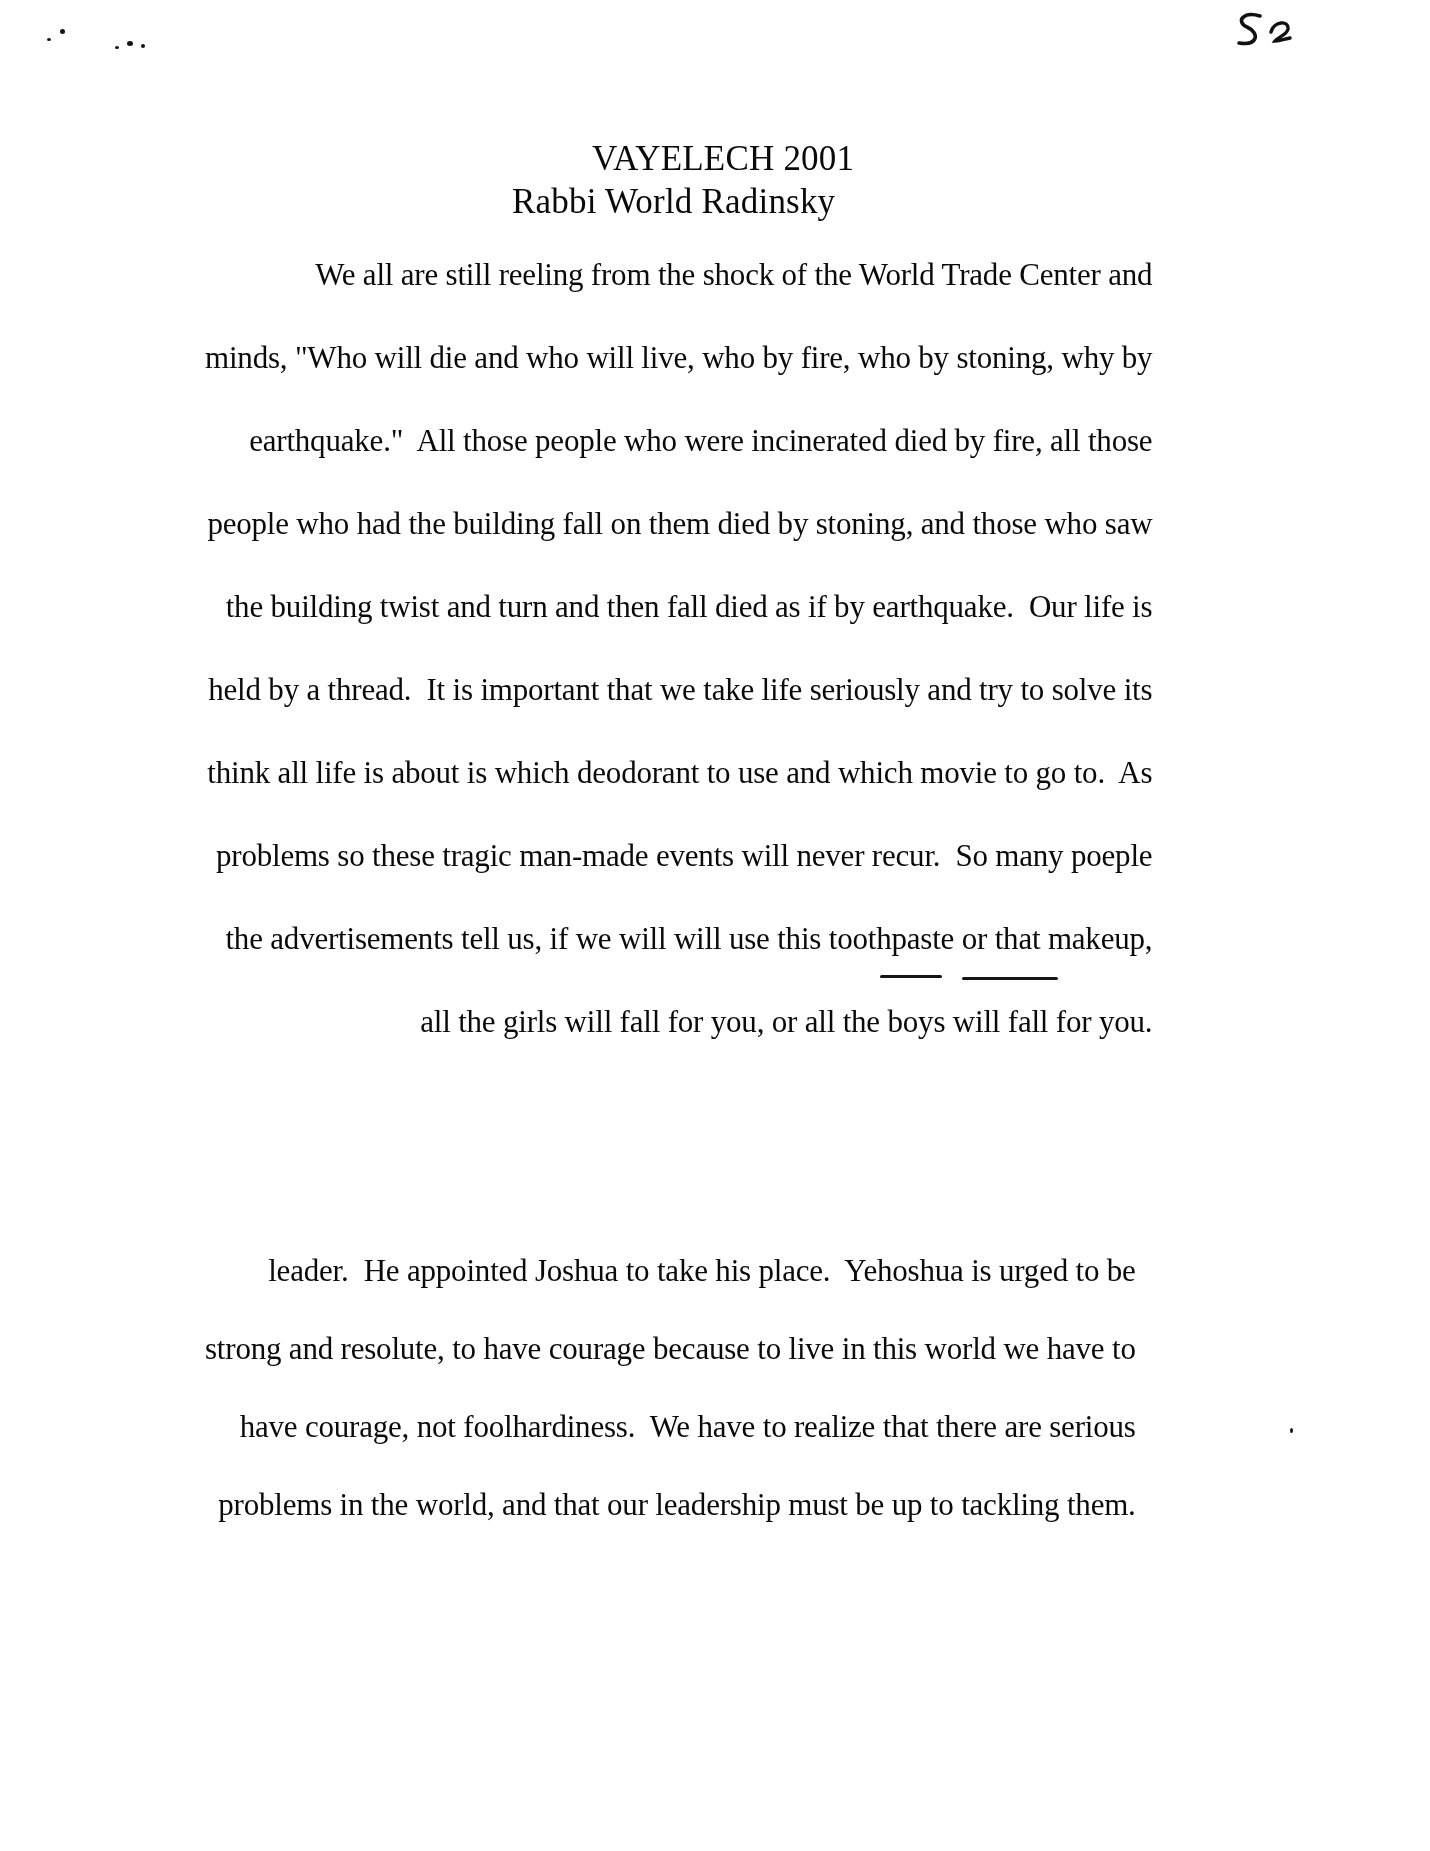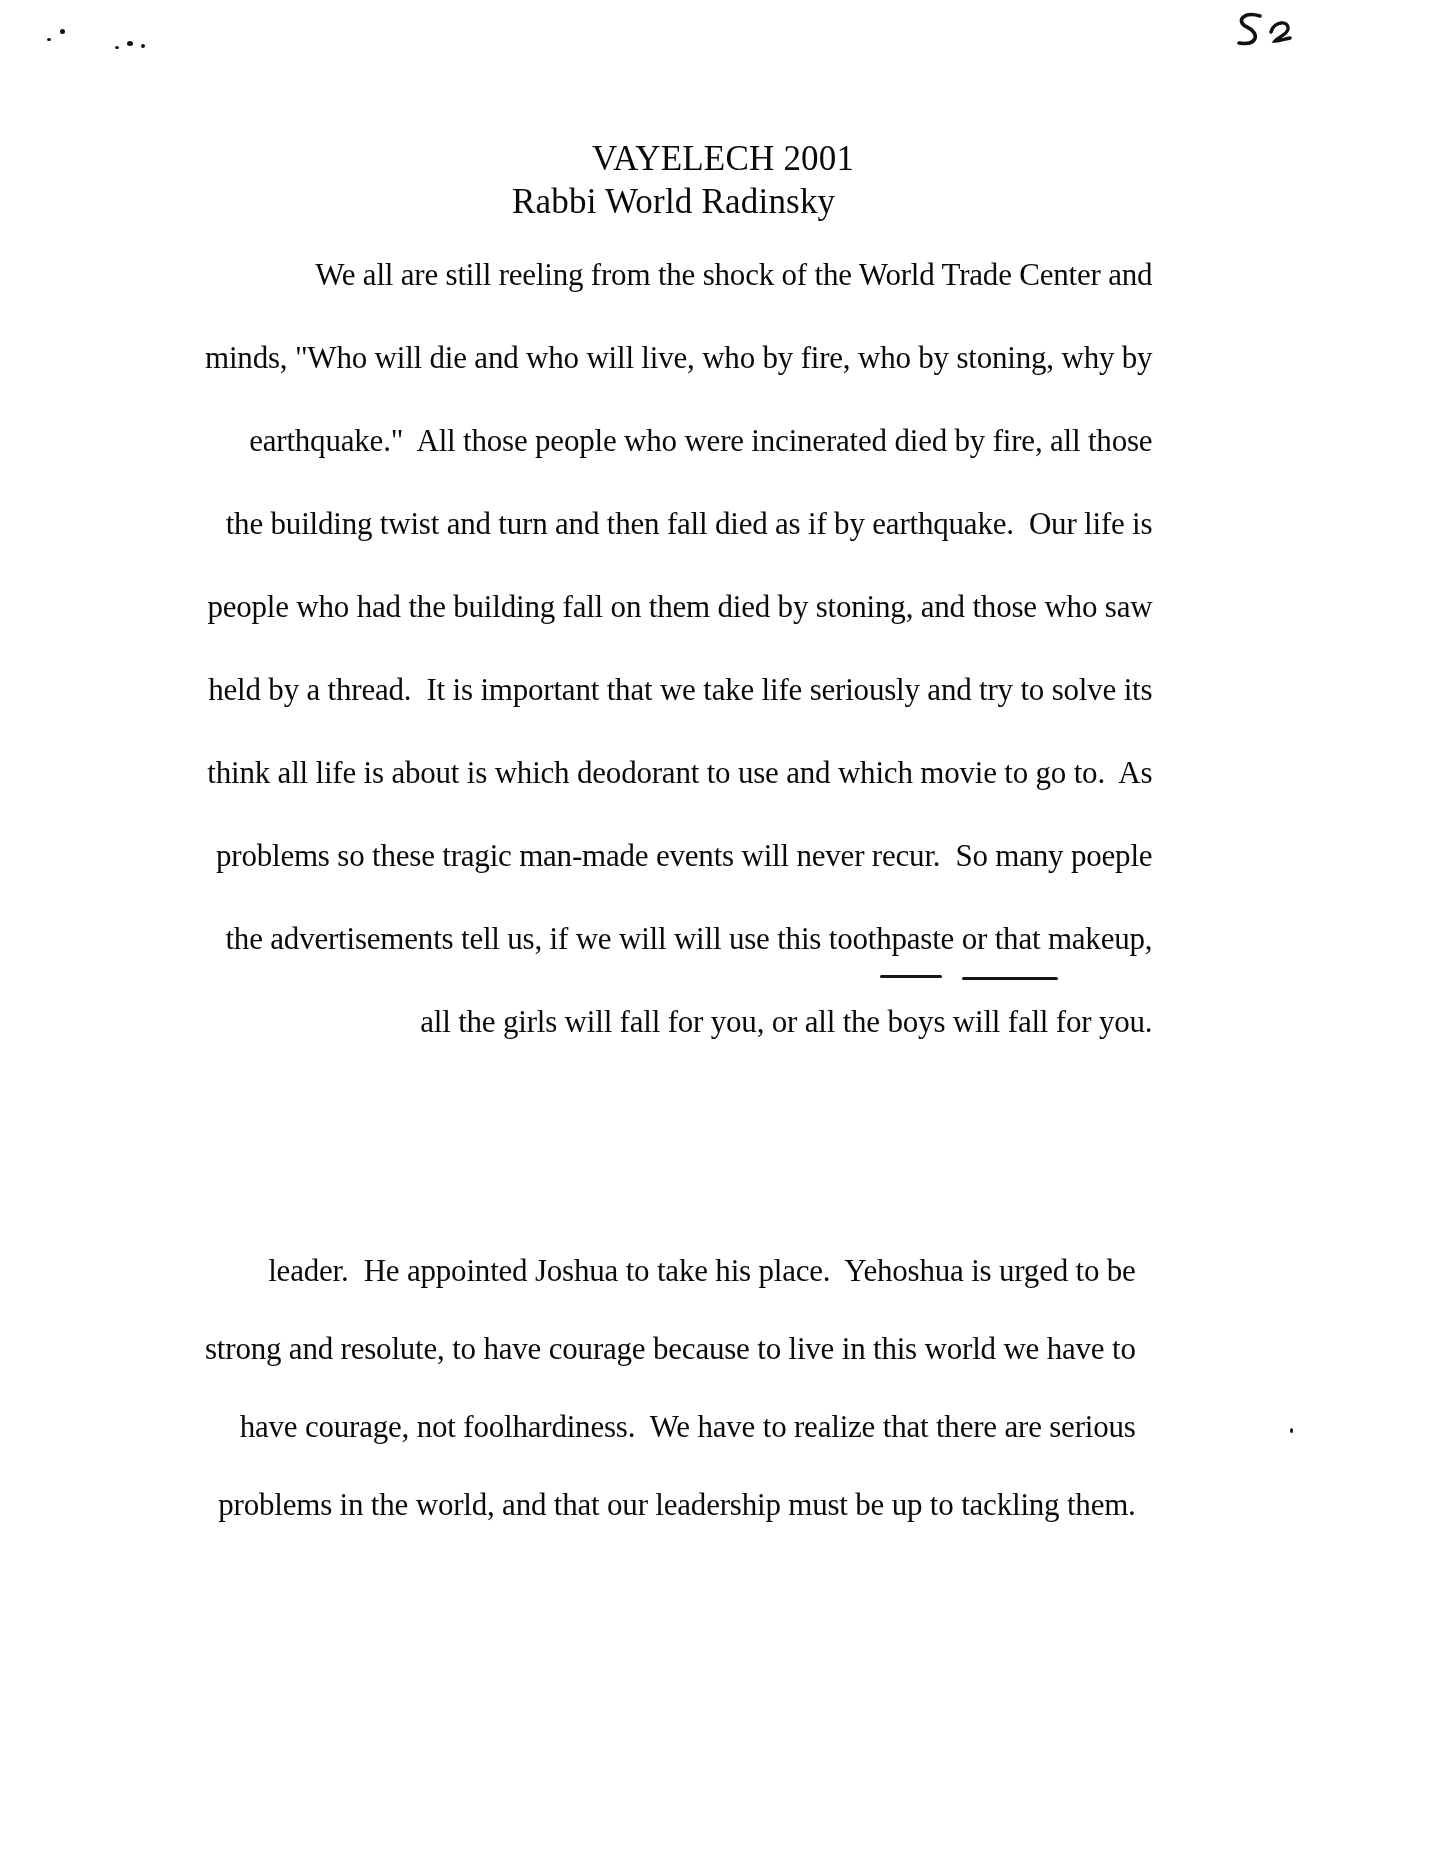--- a/index.html
+++ b/index.html
@@ -65,22 +65,22 @@
     <path d="M41,22 C44,11 59,10 58,19 C57,25 48,27 45,31 C50,31 55,29 60,28" fill="none" stroke="#111" stroke-width="3.4" stroke-linecap="round"></path>
   </svg>
 
   <div class="title-line" id="title-line-1">VAYELECH 2001</div>
   <div class="title-line" id="title-line-2">Rabbi World Radinsky</div>
 
   <div class="paragraph" id="paragraph-1">
       <div class="line">We all are still reeling from the shock of the World Trade Center and</div>
       <div class="line">minds, "Who will die and who will live, who by fire, who by stoning, why by</div>
       <div class="line">earthquake."  All those people who were incinerated died by fire, all those</div>
+      <div class="line">people who had the building fall on them died by stoning, and those who saw</div>
       <div class="line">the building twist and turn and then fall died as if by earthquake.  Our life is</div>
-      <div class="line">people who had the building fall on them died by stoning, and those who saw</div>
       <div class="line">held by a thread.  It is important that we take life seriously and try to solve its</div>
       <div class="line">think all life is about is which deodorant to use and which movie to go to.  As</div>
       <div class="line">problems so these tragic man-made events will never recur.  So many poeple</div>
       <div class="line">the advertisements tell us, if we will will use this toothpaste or that makeup,</div>
       <div class="line">all the girls will fall for you, or all the boys will fall for you.</div>
     </div>
 
   <div class="paragraph" id="paragraph-2">
       <div class="line">leader.  He appointed Joshua to take his place.  Yehoshua is urged to be</div>
       <div class="line">strong and resolute, to have courage because to live in this world we have to</div>

